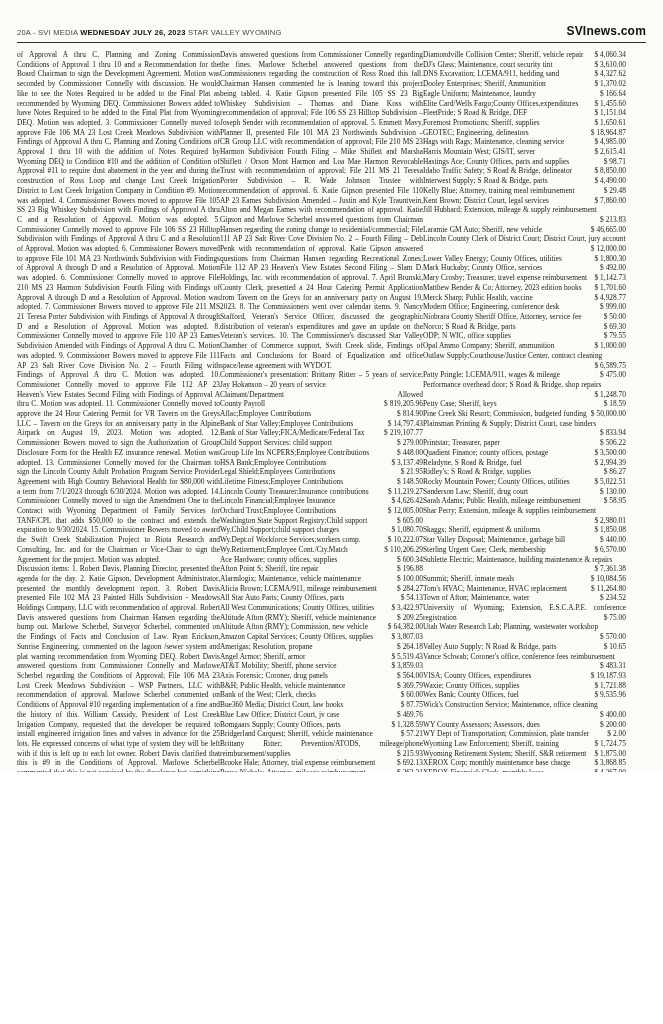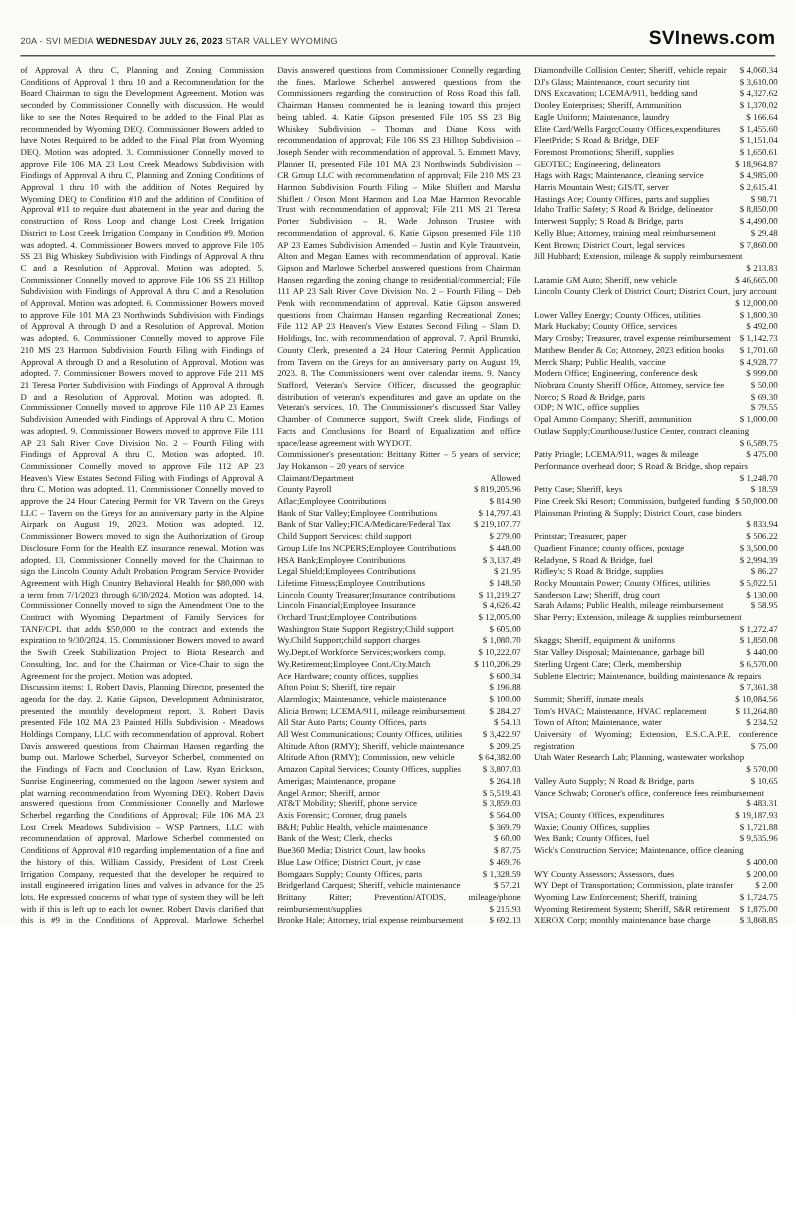--- a/index.html
+++ b/index.html
@@ -8,23 +8,23 @@
     background:#fcfbf8; color:#1c1c1c; overflow:hidden;
     font-family:"Liberation Serif", serif; margin:0 auto;
   }
   .masthead{
     display:flex; justify-content:space-between; align-items:baseline;
     padding:24px 17px 0 17px;
     font-family:"Liberation Sans", sans-serif;
   }
   .mast-left{font-size:7.6px; color:#444; letter-spacing:.2px;}
   .mast-left .b{color:#111; font-weight:bold;}
-  .mast-right{font-size:16px; font-weight:bold; color:#101010; letter-spacing:.2px;}
+  .mast-right{font-size:12px; font-weight:bold; color:#101010; letter-spacing:.2px;}
   .rule{border-top:1.8px solid #2e2e2e; margin:4px 17px 0 17px;}
-  .cols{display:flex; gap:11px; padding:7px 17px 0 17px;}
+  .cols{display:flex; padding:7px 17px 0 17px;}
   .col{
     flex:0 0 203px; width:203px;
     font-size:7.4px; line-height:9.7px; text-align:justify;
     word-spacing:.2px;
   }
   .para{margin:0;}
   .payhead{display:flex; justify-content:space-between;}
   .pay{display:flow-root;}
   .pamt{float:right; white-space:nowrap; padding-left:4px;}
   .close{text-align:left;}
@@ -111,21 +111,21 @@
           <div class="pay"><span class="pname">All Star Auto Parts; County Offices, parts</span><span class="pamt">$ 54.13</span></div>
 
           <div class="pay"><span class="pname">All West Communications; County Offices, utilities</span><span class="pamt">$ 3,422.97</span></div>
 
           <div class="pay"><span class="pname">Altitude Afton (RMY); Sheriff, vehicle maintenance</span><span class="pamt">$ 209.25</span></div>
 
           <div class="pay"><span class="pname">Altitude Afton (RMY); Commission, new vehicle</span><span class="pamt">$ 64,382.00</span></div>
 
           <div class="pay"><span class="pname">Amazon Capital Services; County Offices, supplies</span><span class="pamt">$ 3,807.03</span></div>
 
-          <div class="pay"><span class="pname">Amerigas; Maintenance, propane</span><span class="pamt">$ 264.18</span></div>
+          <div class="pay"><span class="pname">Amerigas; Resolution, propane</span><span class="pamt">$ 264.18</span></div>
 
           <div class="pay"><span class="pname">Angel Armor; Sheriff, armor</span><span class="pamt">$ 5,519.43</span></div>
 
           <div class="pay"><span class="pname">AT&amp;T Mobility; Sheriff, phone service</span><span class="pamt">$ 3,859.03</span></div>
 
           <div class="pay"><span class="pname">Axis Forensic; Coroner, drug panels</span><span class="pamt">$ 564.00</span></div>
 
           <div class="pay"><span class="pname">B&amp;H; Public Health, vehicle maintenance</span><span class="pamt">$ 369.79</span></div>
 
           <div class="pay"><span class="pname">Bank of the West; Clerk, checks</span><span class="pamt">$ 60.00</span></div>
@@ -237,21 +237,21 @@
           <div class="pay"><span class="pname">Reladyne, S Road &amp; Bridge, fuel</span><span class="pamt">$ 2,994.39</span></div>
 
           <div class="pay"><span class="pname">Ridley's; S Road &amp; Bridge, supplies</span><span class="pamt">$ 86.27</span></div>
 
           <div class="pay"><span class="pname">Rocky Mountain Power; County Offices, utilities</span><span class="pamt">$ 5,022.51</span></div>
 
           <div class="pay"><span class="pname">Sanderson Law; Sheriff, drug court</span><span class="pamt">$ 130.00</span></div>
 
           <div class="pay"><span class="pname">Sarah Adams; Public Health, mileage reimbursement</span><span class="pamt">$ 58.95</span></div>
 
-          <div class="pay"><span class="pname">Shar Perry; Extension, mileage &amp; supplies reimbursement</span><span class="pamt">$ 1,272.47</span></div>
+          <div class="pay"><span class="pname">Shar Perry; Extension, mileage &amp; supplies reimbursement</span><span class="pamt">$ 2,980.01</span></div>
 
 
           <div class="pay"><span class="pname">Skaggs; Sheriff, equipment &amp; uniforms</span><span class="pamt">$ 1,850.08</span></div>
 
           <div class="pay"><span class="pname">Star Valley Disposal; Maintenance, garbage bill</span><span class="pamt">$ 440.00</span></div>
 
           <div class="pay"><span class="pname">Sterling Urgent Care; Clerk, membership</span><span class="pamt">$ 6,570.00</span></div>
 
           <div class="pay"><span class="pname">Sublette Electric; Maintenance, building maintenance &amp; repairs</span><span class="pamt">$ 7,361.38</span></div>
 

